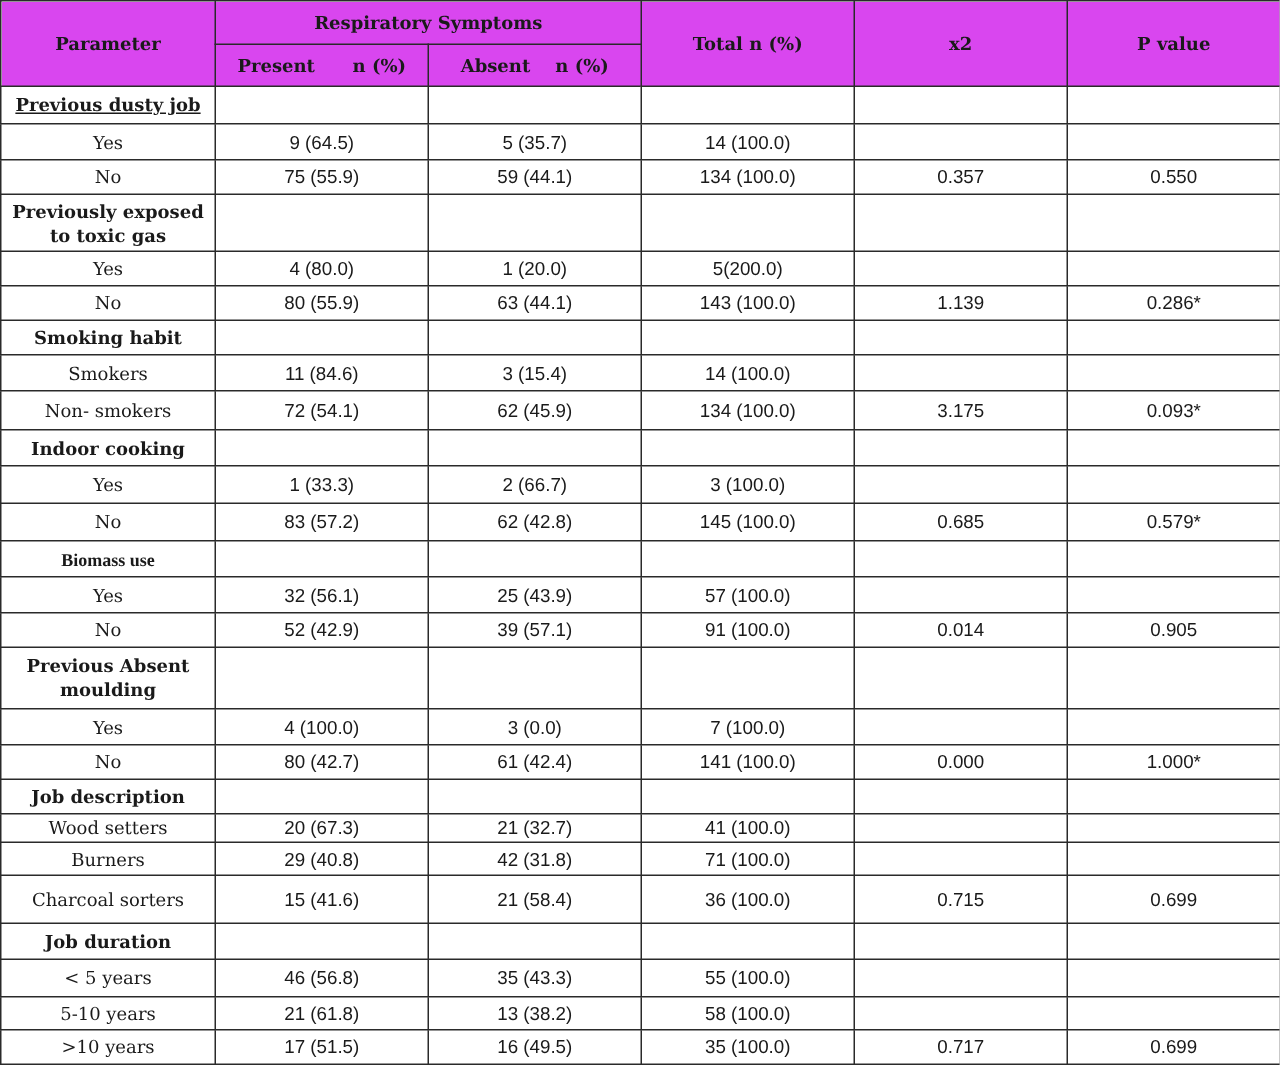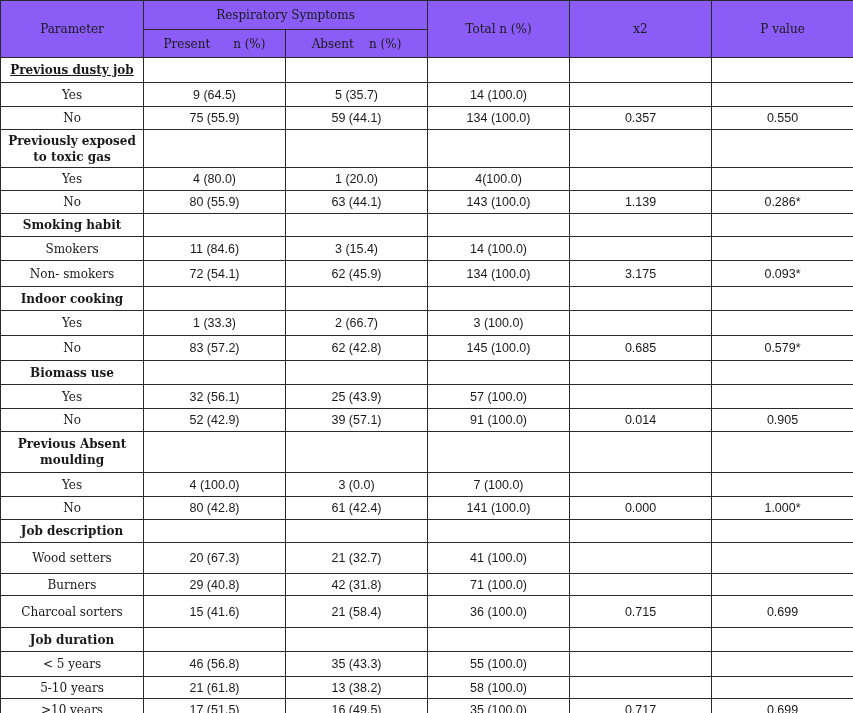--- a/index.html
+++ b/index.html
@@ -22,22 +22,22 @@
   }
   table.data-table td, table.data-table th {
     border: 1px solid #2a2a2a;
     padding: 0 4px;
     text-align: center;
     vertical-align: middle;
     line-height: 16px;
     overflow: hidden;
   }
   table.data-table thead th {
-    background: #8b5cf6;
-    font-weight: normal;
+    background: #d946ef;
+    font-weight: bold;
     font-size: 12px;
   }
   td.cat {
     text-align: left;
     font-weight: bold;
     padding-left: 12px;
   }
   td.sub {
     text-align: center;
   }
@@ -101,21 +101,21 @@
         <td></td>
         <td></td>
         <td></td>
         <td></td>
         <td></td>
       </tr>
       <tr style="height: 23px;">
         <td class="sub">Yes</td>
         <td class="num">4 (80.0)</td>
         <td class="num">1 (20.0)</td>
-        <td class="num">4(100.0)</td>
+        <td class="num">5(200.0)</td>
         <td class="num"></td>
         <td class="num"></td>
       </tr>
       <tr style="height: 23px;">
         <td class="sub">No</td>
         <td class="num">80 (55.9)</td>
         <td class="num">63 (44.1)</td>
         <td class="num">143 (100.0)</td>
         <td class="num">1.139</td>
         <td class="num">0.286*</td>
@@ -161,21 +161,21 @@
         <td class="num"></td>
       </tr>
       <tr style="height: 25px;">
         <td class="sub">No</td>
         <td class="num">83 (57.2)</td>
         <td class="num">62 (42.8)</td>
         <td class="num">145 (100.0)</td>
         <td class="num">0.685</td>
         <td class="num">0.579*</td>
       </tr>
-      <tr style="height: 24px;">
+      <tr style="height: 24px; font-family: Liberation Serif, serif;">
         <td class="cat">Biomass use</td>
         <td></td>
         <td></td>
         <td></td>
         <td></td>
         <td></td>
       </tr>
       <tr style="height: 24px;">
         <td class="sub">Yes</td>
         <td class="num">32 (56.1)</td>
@@ -203,35 +203,35 @@
       <tr style="height: 24px;">
         <td class="sub">Yes</td>
         <td class="num">4 (100.0)</td>
         <td class="num">3 (0.0)</td>
         <td class="num">7 (100.0)</td>
         <td class="num"></td>
         <td class="num"></td>
       </tr>
       <tr style="height: 23px;">
         <td class="sub">No</td>
-        <td class="num">80 (42.8)</td>
+        <td class="num">80 (42.7)</td>
         <td class="num">61 (42.4)</td>
         <td class="num">141 (100.0)</td>
         <td class="num">0.000</td>
         <td class="num">1.000*</td>
       </tr>
       <tr style="height: 23px;">
         <td class="cat">Job description</td>
         <td></td>
         <td></td>
         <td></td>
         <td></td>
         <td></td>
       </tr>
-      <tr style="height: 31px;">
+      <tr style="height: 19px;">
         <td class="sub">Wood setters</td>
         <td class="num">20 (67.3)</td>
         <td class="num">21 (32.7)</td>
         <td class="num">41 (100.0)</td>
         <td class="num"></td>
         <td class="num"></td>
       </tr>
       <tr style="height: 22px;">
         <td class="sub">Burners</td>
         <td class="num">29 (40.8)</td>

